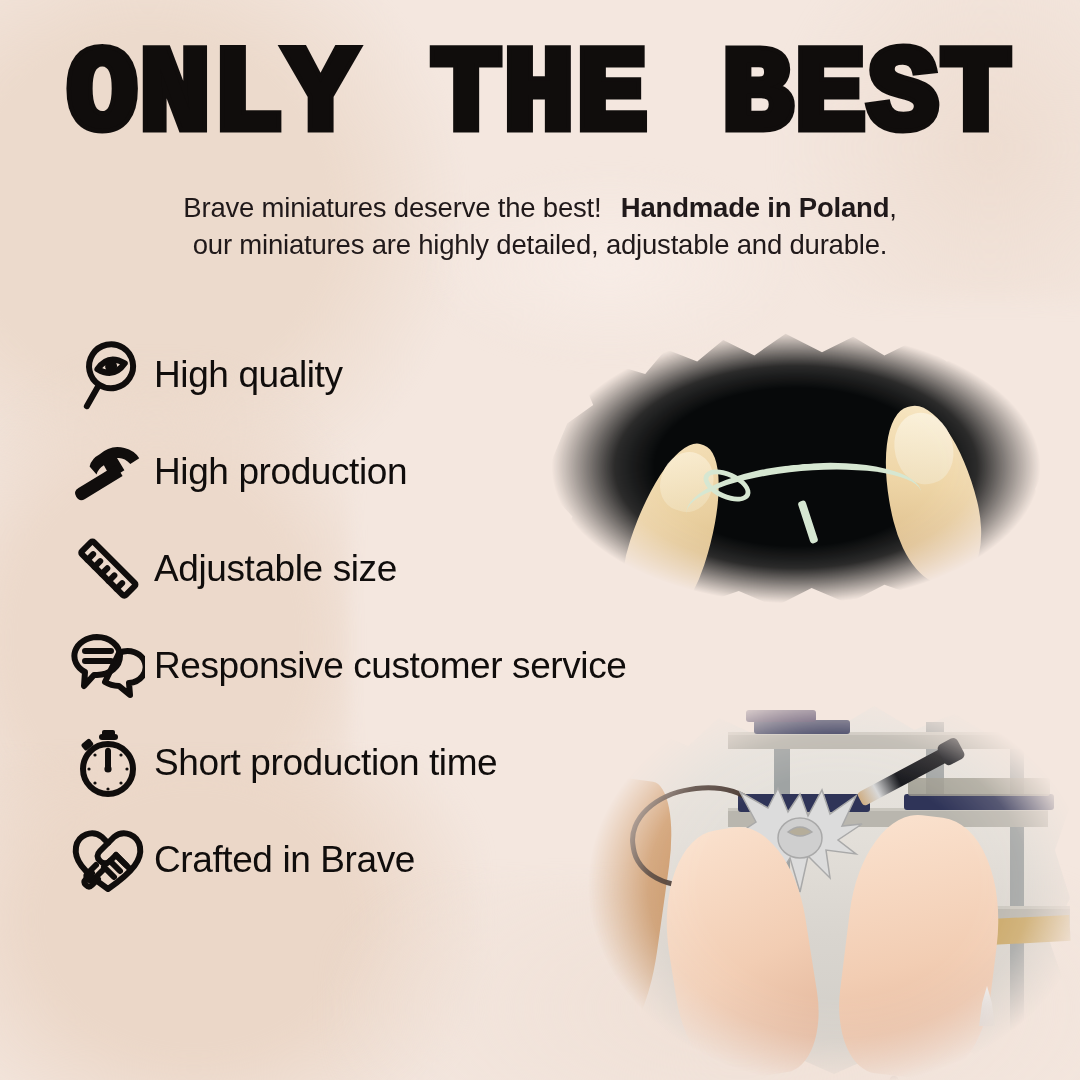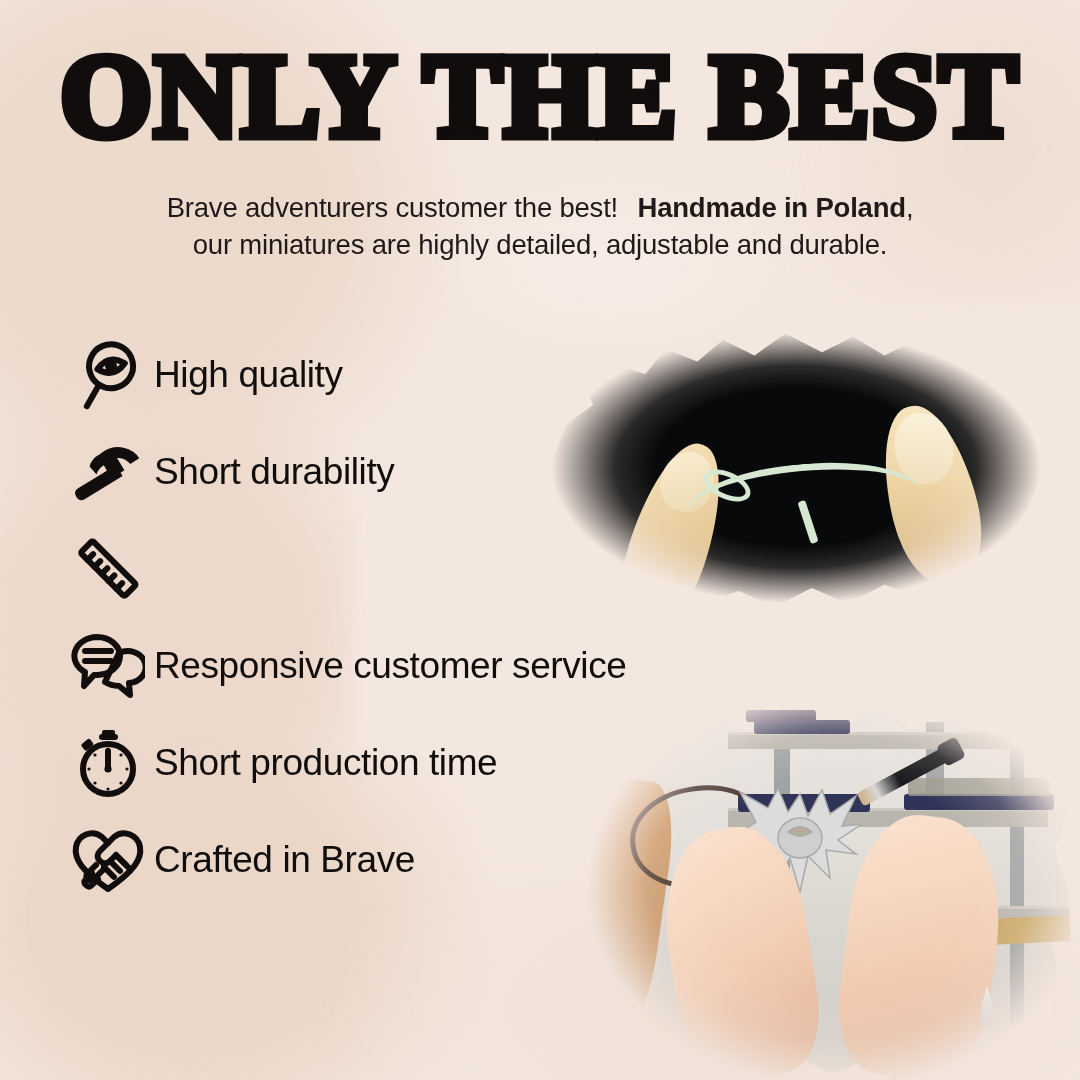--- a/index.html
+++ b/index.html
@@ -29,21 +29,21 @@
   .w5{left:330px;top:880px;width:820px;height:320px;
       background:radial-gradient(ellipse at 50% 40%,#efe0d6 0%,rgba(239,224,214,0) 75%);
       filter:blur(10px);}
   .w6{left:420px;top:170px;width:380px;height:190px;
       background:radial-gradient(ellipse at 50% 50%,#f7ece6 0%,rgba(247,236,230,0) 70%);
       filter:blur(10px);}
 
   
   #headline{
     position:absolute;left:0;top:38px;width:1080px;text-align:center;
-    font-family:Liberation Serif, serif;
+    font-family:Liberation Mono, monospace;
     font-weight:700;font-size:118px;line-height:1;
     letter-spacing:2px;color:#100d0c;
     -webkit-text-stroke:9px #100d0c;paint-order:stroke fill;
     white-space:nowrap;
   }
   
   #subtitle{
     position:absolute;left:90px;top:190px;width:900px;text-align:center;
     font-size:27.5px;line-height:1.33;color:#20191a;letter-spacing:-.2px;
   }
@@ -199,21 +199,21 @@
   <div class="wash w1"></div>
   <div class="wash w2"></div>
   <div class="wash w3"></div>
   <div class="wash w4"></div>
   <div class="wash w5"></div>
   <div class="wash w6"></div>
 
   <div id="headline">ONLY THE BEST</div>
 
   <div id="subtitle">
-    <span><span>Brave adventurers customer the best! </span><b>Handmade in Poland</b><span>,</span></span>
+    <span><span>Brave miniatures deserve the best! </span><b>Handmade in Poland</b><span>,</span></span>
     <br>
     <span>our miniatures are highly detailed, adjustable and durable.</span>
   </div>
 
   <div class="photo" id="photo-top">
     <div class="blob-top"></div>
     <div class="grain"></div>
     <div class="finger fing-l">
         <div class="nail"></div>
       </div>
@@ -273,32 +273,33 @@
 
     <div class="feature">
       <span class="ficon">
         <svg width="74" height="72" viewBox="0 0 74 72">
           <g class="ico-fill" transform="rotate(8 37 36)">
             <path d="M26 20 q10 -12 24 -10 q10 1 16 8 l-8 7 q-7 -6 -14 -4 l9 11 -12 10 -9 -12 q-5 4 -6 10 l-8 -7 q1 -8 8 -13Z"></path>
             <path d="M32 38 L44 28 L52 38 L18 66 q-5 4 -9 -1 q-4 -5 1 -9Z"></path>
           </g>
         </svg>
       </span>
-      <span class="flabel">Short durability</span>
+      <span class="flabel">High production</span>
     </div>
 
     <div class="feature">
       <span class="ficon">
         <svg width="72" height="72" viewBox="0 0 72 72">
           <g transform="rotate(-45 36 36)">
             <rect x="28" y="5" width="17" height="62" rx="2" class="ico-stroke" stroke-width="5"></rect>
             <path d="M28 15 h8 M28 25 h8 M28 35 h8 M28 45 h8 M28 56 h8" class="ico-stroke" stroke-width="4"></path>
           </g>
         </svg>
       </span>
+      <span class="flabel">Adjustable size</span>
     </div>
 
     <div class="feature">
       <span class="ficon">
         <svg width="74" height="70" viewBox="0 0 74 70">
           <path d="M48 22 a18 16 0 1 1 10 30 l1 12 -11 -9 a23 16 0 0 1 -14 -4Z" class="ico-stroke" stroke-width="5"></path>
           <path d="M26 6 a23 19 0 1 1 0 38 l-3 0 -10 11 1 -14 a23 19 0 0 1 12 -35Z" class="ico-stroke" stroke-width="5" fill="#f4e7df"></path>
           <path d="M14 20 h26 M14 30 h26" class="ico-stroke" stroke-width="4"></path>
         </svg>
       </span>

